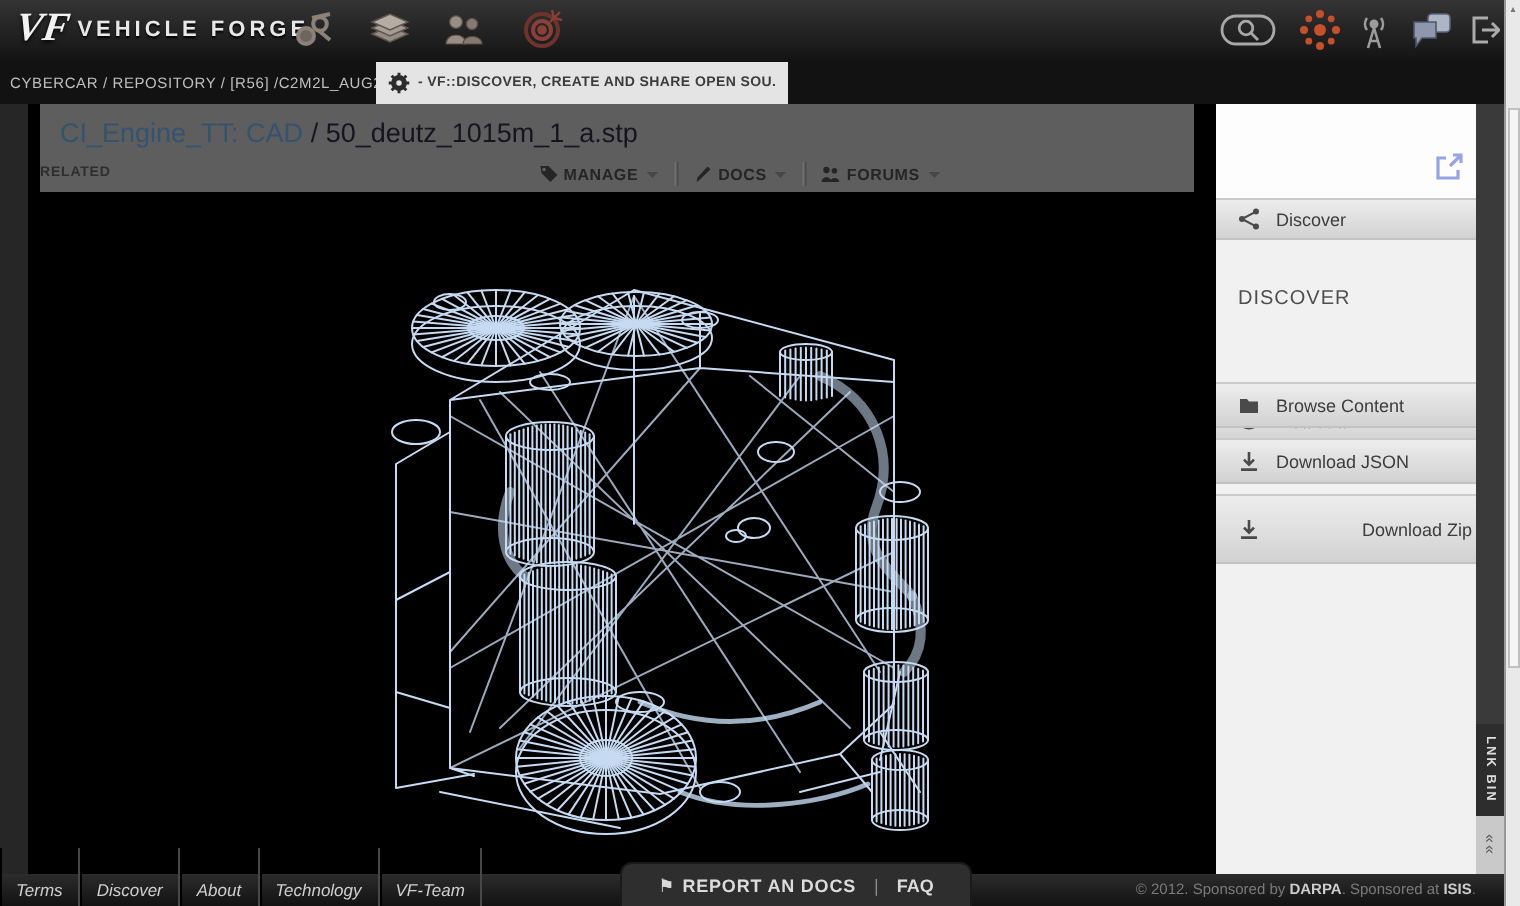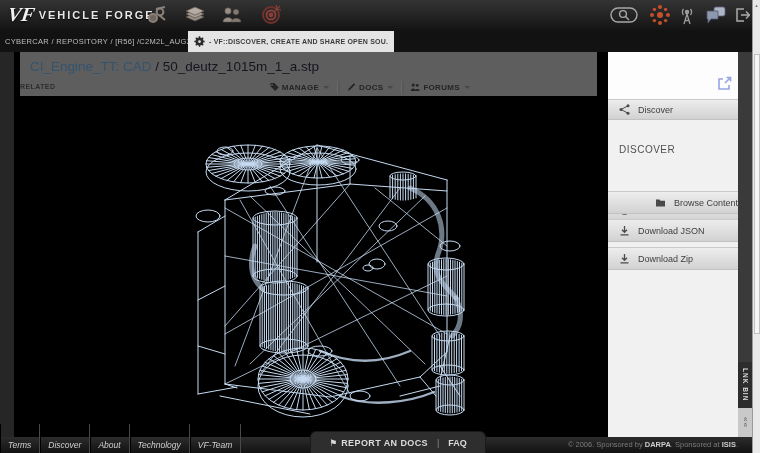--- a/index.html
+++ b/index.html
@@ -67,23 +67,23 @@
   .sbtn { position:absolute; left:0; width:130px; display:flex; align-items:center;
     padding-left:11px; cursor:pointer;
     background:linear-gradient(#ededed,#d2d2d2);
     border-top:1px solid #cacaca; border-bottom:1px solid #c2c2c2; }
   .sbtn svg { width:11px; height:11px; margin-right:8px; flex:0 0 auto; }
   .sbtn .slbl { font-size:9px; color:#3d3d3d; }
   #btn-discover { top:47px; height:21px; }
   #sec-component { position:absolute; left:11px; top:92px; font-size:10px;
     color:#4f4f4f; letter-spacing:.5px; }
   #btn-metadata { top:111px; height:23px;margin-top:36px; }
-  #btn-browse   { top:139px; height:23px;justify-content:flex-end; }
+  #btn-browse   { top:139px; height:23px; }
   #btn-dljson   { top:167px; height:23px; }
-  #btn-dlzip    { top:195px; height:23px; }
+  #btn-dlzip    { top:195px; height:35px;gap:43px; }
 
   
   #linkbin-strip { position:absolute; left:738px; top:52px; width:14px; height:401px;
     background:#3a3a3a; z-index:4; }
   #linkbin-tab { position:absolute; left:0; top:310px; width:14px; height:46px;
     background:#2d2d2d; display:flex; align-items:center; justify-content:center; cursor:pointer; }
   #linkbin-tab span { writing-mode:vertical-rl; font-size:6.5px; font-weight:bold;
     color:#dedede; letter-spacing:1px; }
   #linkbin-collapse { position:absolute; left:0; top:356px; width:14px; height:29px;
     background:#c9c9c9; display:flex; align-items:center; justify-content:center; cursor:pointer; }
@@ -622,21 +622,21 @@
     <div id="sb-up">▴</div>
     <div id="sb-thumb"></div>
   </div>
 
   <div id="footer">
     <span class="flink">Terms</span>
     <span class="flink">Discover</span>
     <span class="flink">About</span>
     <span class="flink">Technology</span>
     <span class="flink">VF-Team</span>
-    <span id="copyright"><span>© 2006. Sponsored by </span><b>DARPA</b><span>. Sponsored at </span><b>ISIS</b><span>.</span></span>
+    <span id="copyright"><span>© 2012. Sponsored by </span><b>DARPA</b><span>. Sponsored at </span><b>ISIS</b><span>.</span></span>
   </div>
   <div id="report-tab">
     <span class="flag">⚑</span>
     <span id="report-lbl">REPORT AN DOCS</span>
     <span id="report-div">|</span>
     <span id="faq-lbl">FAQ</span>
   </div>
 
 </div>
 

